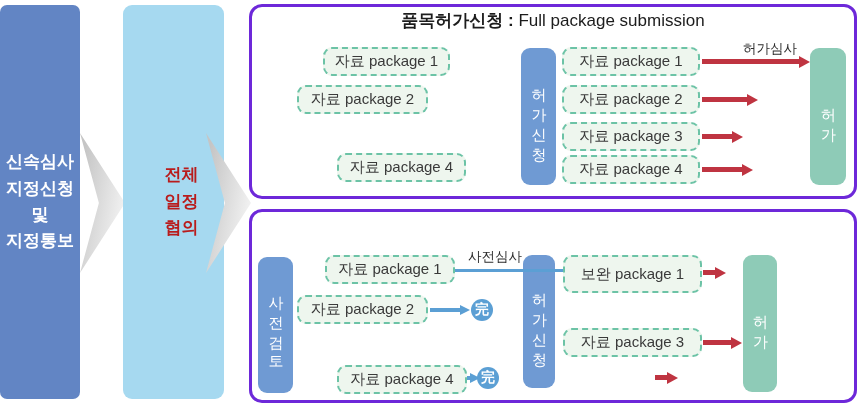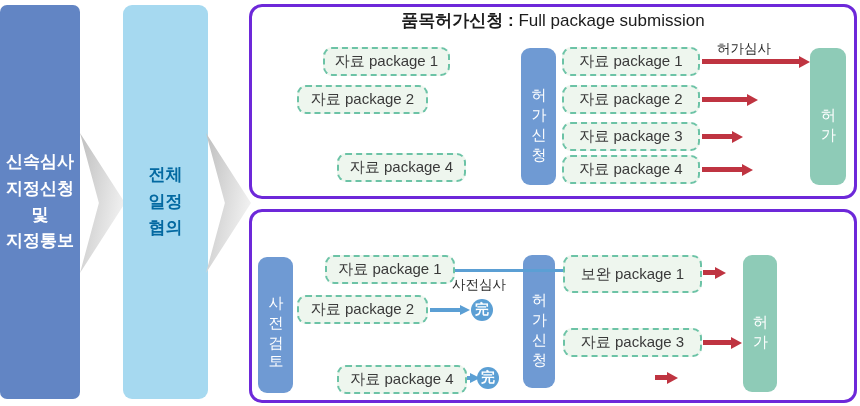--- a/index.html
+++ b/index.html
@@ -3,21 +3,21 @@
 <meta charset="utf-8">
 <style>
   html,body{margin:0;padding:0;background:#fff;}
   .canvas{position:relative;width:860px;height:406px;background:#fff;overflow:hidden;
           font-family:"Liberation Sans","DejaVu Sans",sans-serif;}
 
   
   .stage{position:absolute;border-radius:9px;display:flex;align-items:center;justify-content:center;
          text-align:center;font-weight:bold;font-size:17px;line-height:1.55;white-space:pre-line;}
   .stage1{background:#6285c4;color:#ffffff;border-radius:7px;}
-  .stage2{background:#a6d9f0;color:#0369a1;}
+  .stage2{background:#a6d9f0;color:#b91c1c;padding-left:16px;}
 
   
   .chev{position:absolute;width:45px;height:140px;
         background:linear-gradient(100deg,#c5c5c5 10%,#f3f3f3 85%);
         clip-path:polygon(0 0,100% 50%,0 100%,42% 50%);}
 
   
   .panel{position:absolute;left:249px;width:608px;background:#fff;border:3px solid #6d28d9;
          border-radius:13px;box-sizing:border-box;}
   .ptitle{position:absolute;left:0;top:2px;width:100%;text-align:center;margin:0;
@@ -42,21 +42,21 @@
   .arrow.red{background:#bf3441;}
   .arrow.red::after{border-left:11px solid #bf3441;}
   .arrow.blue{background:#5b9fd4;height:4px;}
   .arrow.blue::after{border-left:10px solid #5b9fd4;border-top-width:5px;border-bottom-width:5px;}
   .bline{position:absolute;height:3px;background:#5b9fd4;z-index:3;}
 
   
   .done{position:absolute;width:22px;height:22px;border-radius:50%;background:#5b9fd4;color:#fff;
         display:flex;align-items:center;justify-content:center;font-size:14px;font-weight:bold;z-index:2;}
 
-  .lbl{position:absolute;font-size:13.5px;color:#2b2b2b;text-align:left;}
+  .lbl{position:absolute;font-size:13.5px;color:#2b2b2b;text-align:right;}
 </style>
 </head>
 <body>
 
 <div class="canvas">
 
   <div class="stage stage1" style="left:0;top:5px;width:80px;height:394px;">
     <span>신속심사
 지정신청
 및
@@ -104,21 +104,21 @@
   <section class="panel" style="top:209px;height:194px;">
 
     <div class="vbar" style="left:6px;top:45px;width:35px;height:136px;">
       <span class="vtext">사전검토</span>
     </div>
 
     <div class="pkg" style="left:73px;top:43px;width:130px;height:29px;">자료 package 1</div>
     <div class="pkg" style="left:45px;top:83px;width:131px;height:29px;">자료 package 2</div>
     <div class="pkg" style="left:85px;top:153px;width:130px;height:29px;">자료 package 4</div>
 
-    <div class="lbl" style="left:200px;top:36px;width:70px;margin-top:28px;">사전심사</div>
+    <div class="lbl" style="left:200px;top:36px;width:70px;">사전심사</div>
     <div class="bline" style="left:203px;top:57px;width:108px;"></div>
 
     <div class="arrow blue" style="left:178px;top:96px;width:30px;"></div>
     <div class="done" style="left:219px;top:87px;">
       <span>完</span>
     </div>
 
     <div class="arrow blue" style="left:215px;top:164px;width:3px;"></div>
     <div class="done" style="left:225px;top:155px;">
       <span>完</span>

